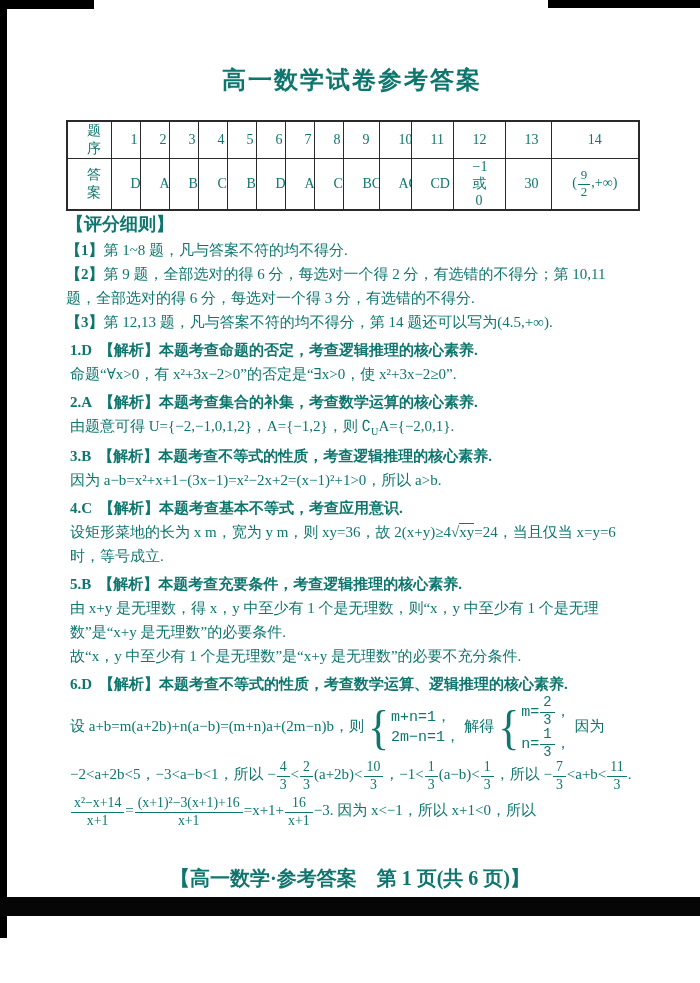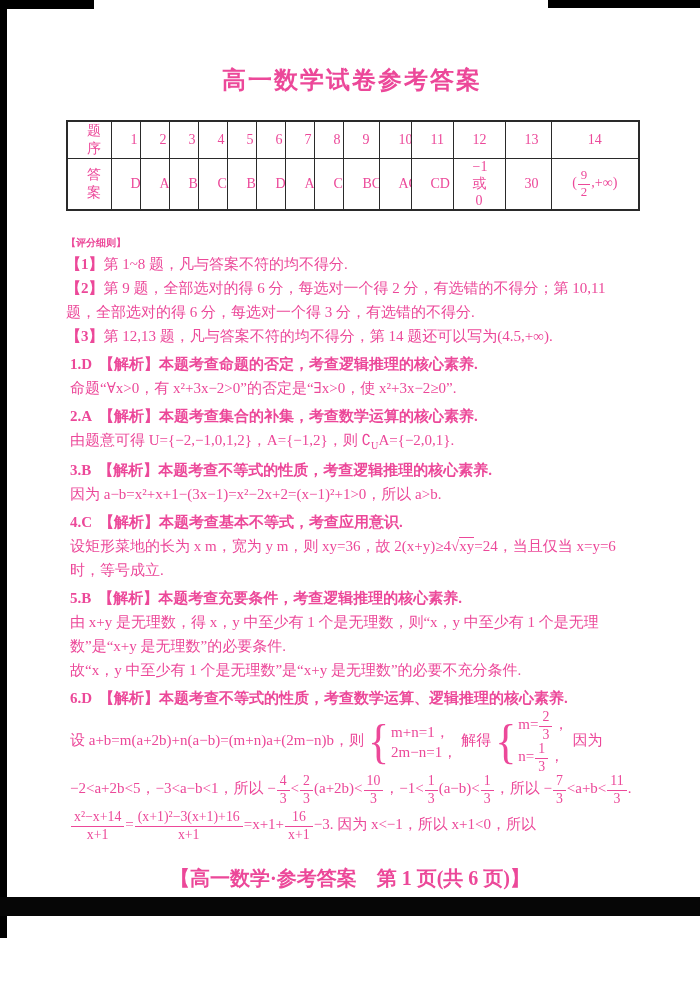--- a/index.html
+++ b/index.html
@@ -1,54 +1,54 @@
 <!DOCTYPE html>
 <html><head>
 <meta charset="utf-8">
 <style>
   * { box-sizing: border-box; }
   html, body { margin: 0; padding: 0; }
   body { background: #ffffff; font-family: "Liberation Serif", "DejaVu Serif", serif; }
-  .page { position: relative; width: 700px; height: 938px; background: #fff; overflow: hidden; color: #ec4899; }
+  .page { position: relative; width: 700px; height: 938px; background: #fff; overflow: hidden; color: #0f766e; }
 
   
   .scan { position: absolute; background: #000; }
   .scan-left { left: 0; top: 0; width: 7px; height: 983px; }
   .scan-bottom { left: 0; bottom: 22px; width: 700px; height: 19px; background: #060606; }
   .scan-top-left { left: 0; top: 0; width: 94px; height: 9px; }
   .scan-top-right { right: 0; top: 0; width: 152px; height: 8px; }
 
   .content { position: absolute; left: 66px; top: 54px; width: 572px; }
   .title { margin: 10px 0 24px; text-align: center; font-size: 24px; letter-spacing: 2px; font-weight: bold; }
 
   table.answers { border-collapse: collapse; table-layout: fixed; width: 572px; font-size: 14px; border: 2px solid #2a2a2a; }
   table.answers td { border: 1px solid #2a2a2a; text-align: center; padding: 0 19px; height: 30px; overflow: hidden; }
   table.answers tr.ans-row td { height: 40px; }
 
-  .score-head { font-weight: bold; font-size: 10px; margin: 25px 0 2px; }
+  .score-head { font-weight: bold; font-size: 18px; margin: 1px 0 2px; }
   .rule { margin: 0; font-size: 15px; line-height: 1.6; }
   .rule .marker { font-weight: bold; }
 
   .solution { margin: 4px; }
   .sol-head { margin: 0; font-weight: bold; font-size: 15px; line-height: 1.6; }
   .sol-line { margin: 0; font-size: 15px; line-height: 1.6; }
   .b { font-weight: bold; }
   .tag { margin-left: 7px; }
 
   .frac { display: inline-block; vertical-align: middle; text-align: center; line-height: 1.05; font-size: 0.92em; margin: 0 1px; }
   .fnum { display: block; padding: 0 3px 1px; border-bottom: 1px solid currentColor; }
   .fden { display: block; padding: 1px 3px 0; }
 
   .sqrt { white-space: nowrap; }
   .rad { display: inline-block; border-top: 1px solid currentColor; line-height: 1.15; }
 
   .cases { display: inline-flex; align-items: center; vertical-align: middle; margin: 0 4px; }
   .brace { font-size: 44px; font-weight: 200; line-height: 0.85; margin-right: 2px; transform: scaleY(1.08); }
   .case-lines { display: inline-flex; flex-direction: column; text-align: left; }
-  .case-line { line-height: 1.35; }
+  .case-line { line-height: 1.35; font-family: Liberation Mono, monospace; }
 
   sub { font-size: 0.68em; }
 
   .footer { position: absolute; left: 0; bottom: 46px; width: 100%; text-align: center; font-weight: bold; font-size: 20px; }
 </style>
 </head>
 <body>
 
 <div class="page">
   <div class="scan scan-left"></div>

